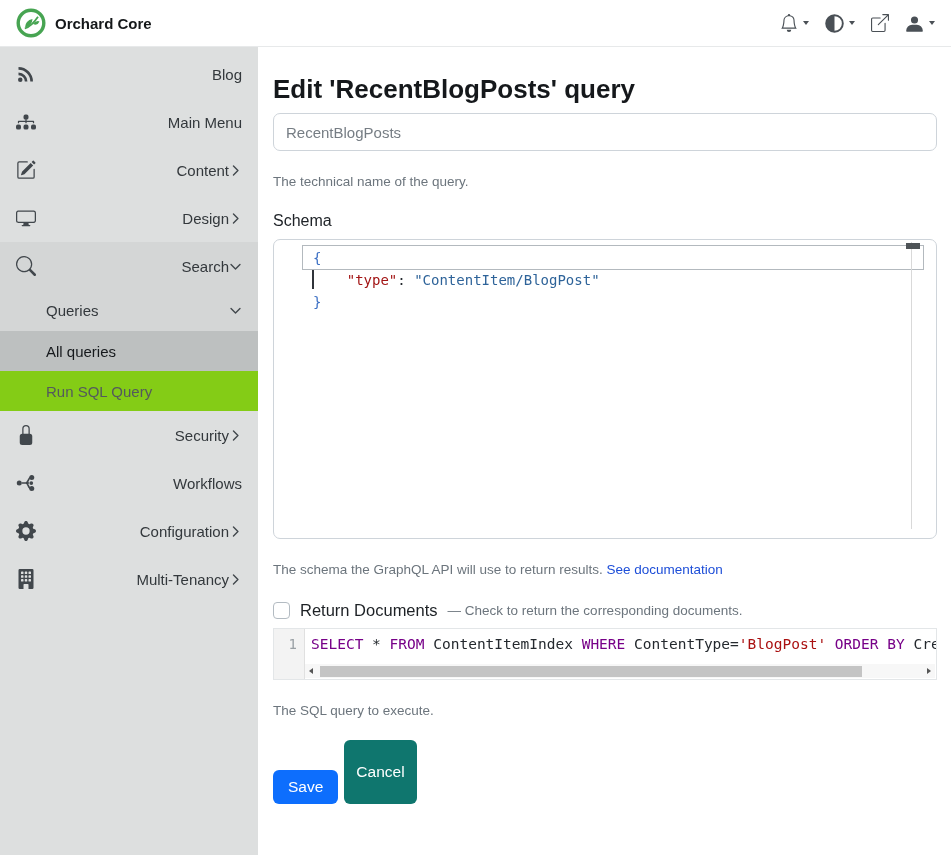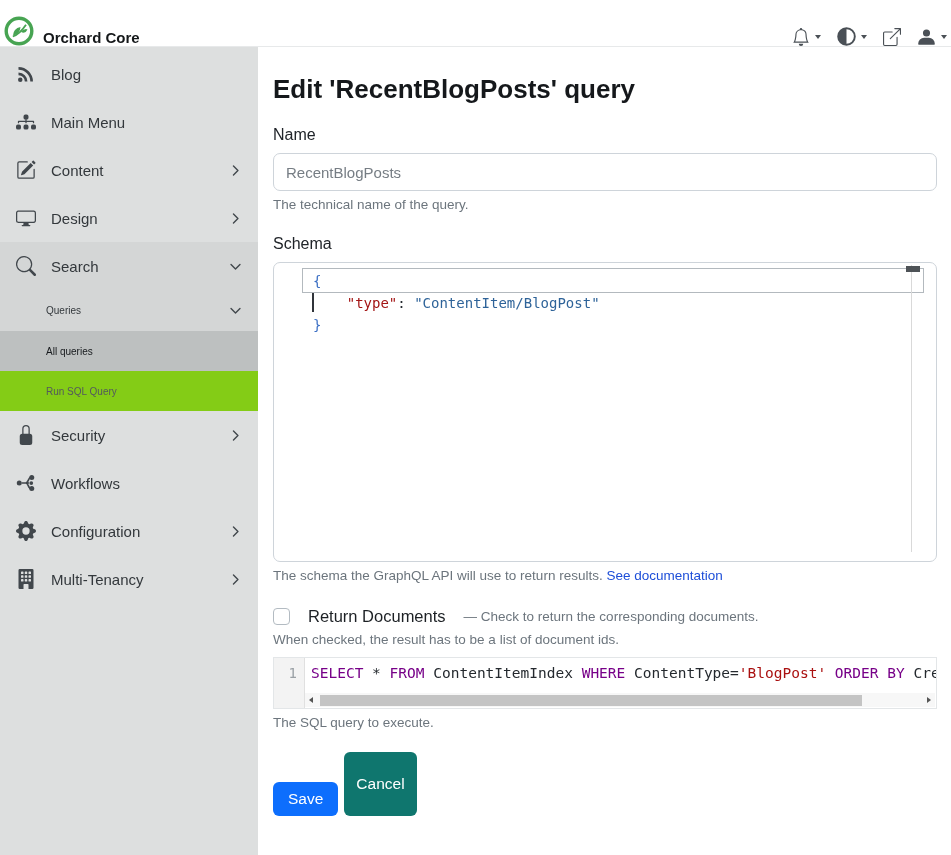--- a/index.html
+++ b/index.html
@@ -1,68 +1,68 @@
 <!DOCTYPE html>
 <html><head>
 <meta charset="utf-8">
 <style>
   * { box-sizing: border-box; margin: 0; padding: 0; }
   html,body { width: 951px; height: 855px; background: #fff; overflow: hidden;
               font-family: "Liberation Sans", sans-serif; }
 
   
   .header { position: absolute; top:0; left:0; width:951px; height:47px; background:#fff;
-            border-bottom:1px solid #e7e9ea; display:flex; align-items:flex-end; padding:0 4px; z-index:10; }
+            border-bottom:1px solid #e7e9ea; display:flex; align-items:center; padding:0 16px; z-index:10; }
   .logo { width:30px; height:30px; flex:none; }
   .brand-title { font-weight:700; font-size:15px; color:#15181a; margin-left:9px; }
   .header-actions { margin-left:auto; display:flex; align-items:center; gap:16px; color:#4a5056; }
   .action-group { display:flex; align-items:center; gap:5px; cursor:pointer; }
   .caret { width:0; height:0; border-left:3.5px solid transparent; border-right:3.5px solid transparent;
            border-top:4px solid #4a5056; }
   .hicon { display:flex; }
 
   
   .sidebar { position:absolute; top:47px; left:0; width:258px; height:808px; background:#dddfdf; padding-top:3px; }
   .nav-item { height:48px; display:flex; align-items:center; padding:0 16px 0 16px;
-              color:#33383c; font-size:15px; cursor:pointer; }
+              color:#33383c; font-size:15px; cursor:pointer;text-align:right; }
   .nav-icon { width:20px; height:20px; margin-right:15px; color:#41474c; flex:none; display:flex; }
   .nav-label { flex:1; }
   .nav-chevron { color:#41474c; display:flex; }
   .nav-section { background:#d4d6d6; }
   .sub-item { height:41px; display:flex; align-items:center; padding:0 16px 0 46px;
-              font-size:10px; color:#33383c; cursor:pointer; }
+              font-size:15px; color:#33383c; cursor:pointer; }
   .sub-item .nav-label { flex:1; }
   .sub-active { background:#bdc0c0; font-weight:400; color:#16191c; height:40px; }
   .sub-run { background:#84cc16; color:#54595d; height:40px; }
 
   
   .main { position:absolute; top:47px; left:258px; width:693px; height:808px; background:#fff;
           padding:26px 14px 0 15px; overflow:hidden; }
   .page-title { font-size:26px; line-height:32px; font-weight:700; color:#15181b; }
   .field-label { margin-top:20px; font-size:16px; line-height:20px; color:#202429; }
   .name-input { margin-top:8px; width:100%; height:38px; border:1px solid #ced4da; border-radius:7px;
                 padding:0 12px; font-size:15px; color:#767d84; background:#fff; outline:none;
                 font-family:"Liberation Sans", sans-serif; }
-  .hint { margin-top:5px; font-size:13.5px; line-height:18px; color:#6c757d; }
+  .hint { margin-top:22px; font-size:13.5px; line-height:18px; color:#6c757d; }
   .hint a { color:#1d4ed8; text-decoration:none; cursor:pointer; }
 
   
   .schema-editor { position:relative; margin-top:8px; height:300px; border:1px solid #ced4da;
                    border-radius:7px; background:#fff; overflow:hidden;
                    font-family:"DejaVu Sans Mono", monospace; font-size:14px; line-height:22px; }
   .schema-lines { position:absolute; top:7px; left:39px; right:40px; }
   .cm-line { height:22px; white-space:pre; }
   .active-box { position:absolute; left:28px; right:12px; top:5px; height:25px;
                 border:1px solid #b3b9be; background:transparent; }
   .cursor-bar { position:absolute; left:38px; top:30px; width:1.5px; height:19px; background:#30343a; }
   .v-track { position:absolute; top:2px; bottom:9px; right:24px; width:1px; background:#d9d9d9; }
   .v-thumb { position:absolute; top:3px; right:16px; width:14px; height:6px; background:#4e5357; }
 
   
-  .check-row { margin-top:22px; display:flex; align-items:center; gap:18px; }
+  .check-row { margin-top:22px; display:flex; align-items:center; gap:10px; }
   .checkbox { width:17px; height:17px; border:1px solid #b3bbc2; border-radius:4px; background:#fff;
               flex:none; cursor:pointer; }
   .check-label { font-size:16.5px; color:#1d2125; }
   .check-desc { font-size:13.5px; color:#6c757d; }
 
   
   .query-editor { position:relative; margin-top:8px; height:52px; border:1px solid #e3e6e8; background:#fff;
                   font-family:"DejaVu Sans Mono", monospace; font-size:14.5px; overflow:hidden; }
   .q-gutter { position:absolute; left:0; top:0; bottom:0; width:31px; background:#f3f3f3;
               border-right:1px solid #e0e0e0; color:#9aa0a5; text-align:right;
@@ -272,21 +272,20 @@
       <svg width="13" height="13" viewBox="0 0 16 16">
           <path d="M5.5 2.5l5.5 5.5-5.5 5.5" fill="none" stroke="currentColor" stroke-width="1.7" stroke-linecap="round" stroke-linejoin="round"></path>
         </svg>
     </span>
   </div>
 </div>
 
 <div class="main">
   <h1 class="page-title">Edit 'RecentBlogPosts' query</h1>
 
-  <div class="field-label">Name</div>
   <input class="name-input" type="text" value="RecentBlogPosts" style="">
   <div class="hint">The technical name of the query.</div>
 
   <div class="field-label">Schema</div>
   <div class="schema-editor">
     <div class="active-box"></div>
     <div class="schema-lines">
         <div class="cm-line"><span class="tok-brace">{</span></div>
         <div class="cm-line"><span class="tok-plain">    </span><span class="tok-key">"type"</span><span class="tok-plain">: </span><span class="tok-string">"ContentItem/BlogPost"</span></div>
         <div class="cm-line"><span class="tok-brace">}</span></div>
@@ -298,21 +297,20 @@
   <div class="hint">
     <span>The schema the GraphQL API will use to return results.</span>
     <a>See documentation</a>
   </div>
 
   <div class="check-row">
     <div class="checkbox"></div>
     <span class="check-label">Return Documents</span>
     <span class="check-desc">— Check to return the corresponding documents.</span>
   </div>
-  <div class="hint">When checked, the result has to be a list of document ids.</div>
 
   <div class="query-editor">
     <div class="q-gutter">1</div>
     <div class="q-code"><span class="tok-keyword">SELECT</span><span class="tok-plain"> * </span><span class="tok-keyword">FROM</span><span class="tok-plain"> ContentItemIndex </span><span class="tok-keyword">WHERE</span><span class="tok-plain"> ContentType=</span><span class="tok-sqlstring">'BlogPost'</span><span class="tok-plain"> </span><span class="tok-keyword">ORDER</span><span class="tok-plain"> </span><span class="tok-keyword">BY</span><span class="tok-plain"> CreatedUtc DESC</span></div>
     <div class="q-scroll">
       <span class="arr arr-l"></span>
       <div class="q-thumb"></div>
       <span class="arr arr-r"></span>
     </div>
   </div>

